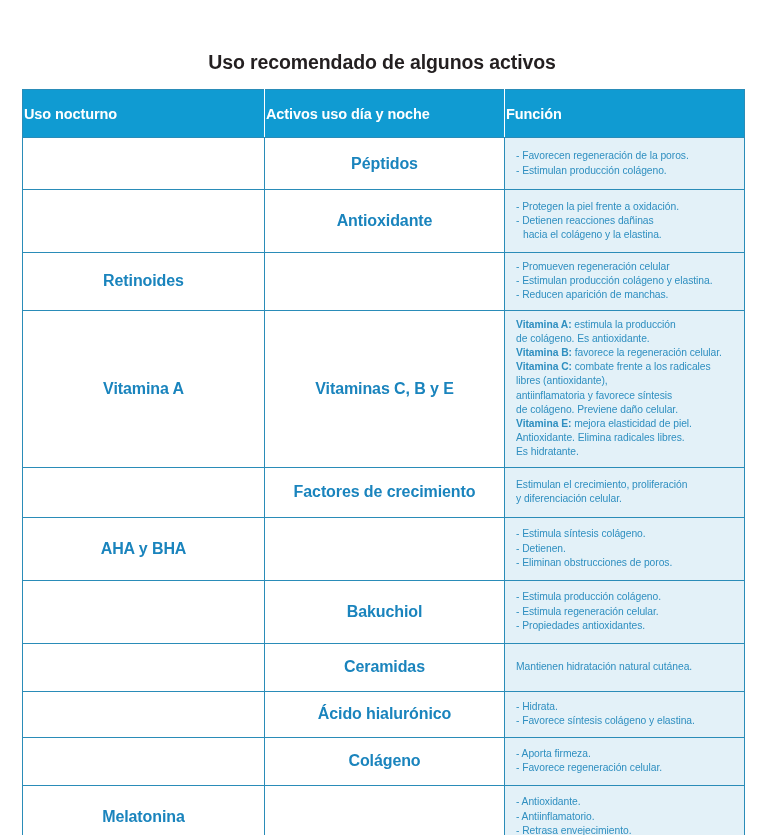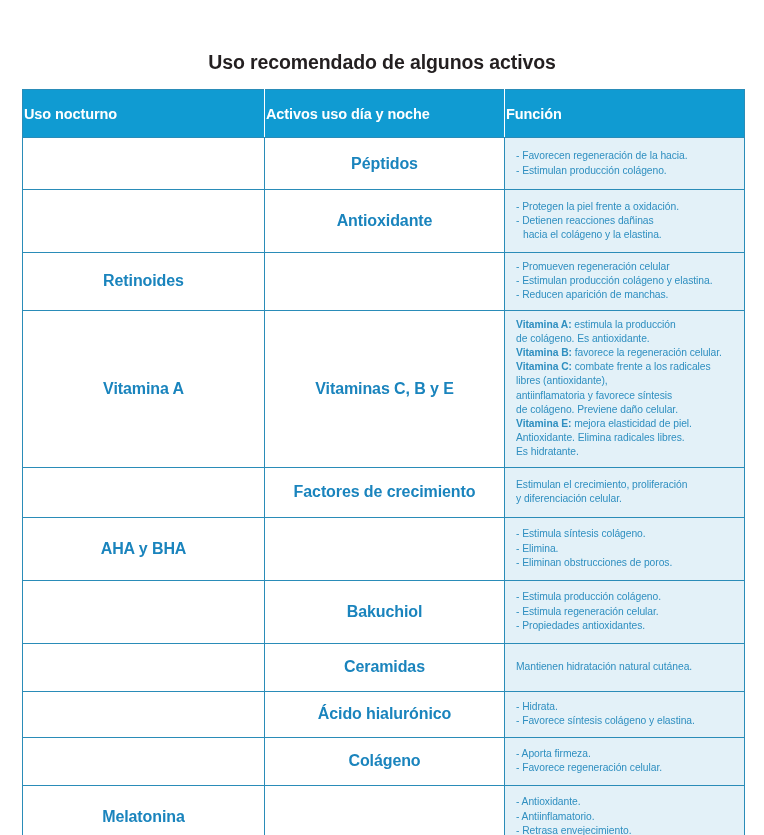--- a/index.html
+++ b/index.html
@@ -121,21 +121,21 @@
           <th>Uso nocturno</th>
           <th>Activos uso día y noche</th>
           <th>Función</th>
         </tr>
       </thead>
       <tbody>
           <tr class="r1">
             <td class="col-noct"></td>
             <td class="col-dia">Péptidos</td>
             <td class="col-func">
-              <div class="ln">- Favorecen regeneración de la hacia.</div>
+              <div class="ln">- Favorecen regeneración de la poros.</div>
               <div class="ln">- Estimulan producción colágeno.</div>
             </td>
           </tr>
           <tr class="r2">
             <td class="col-noct"></td>
             <td class="col-dia">Antioxidante</td>
             <td class="col-func">
               <div class="ln">- Protegen la piel frente a oxidación.</div>
               <div class="ln">- Detienen reacciones dañinas</div>
               <div class="ln indent">hacia el colágeno y la elastina.</div>
@@ -172,21 +172,21 @@
             <td class="col-func">
               <div class="ln">Estimulan el crecimiento, proliferación</div>
               <div class="ln">y diferenciación celular.</div>
             </td>
           </tr>
           <tr class="r6">
             <td class="col-noct">AHA y BHA</td>
             <td class="col-dia"></td>
             <td class="col-func">
               <div class="ln">- Estimula síntesis colágeno.</div>
-              <div class="ln">- Elimina.</div>
+              <div class="ln">- Detienen.</div>
               <div class="ln">- Eliminan obstrucciones de poros.</div>
             </td>
           </tr>
           <tr class="r7">
             <td class="col-noct"></td>
             <td class="col-dia">Bakuchiol</td>
             <td class="col-func">
               <div class="ln">- Estimula producción colágeno.</div>
               <div class="ln">- Estimula regeneración celular.</div>
               <div class="ln">- Propiedades antioxidantes.</div>

